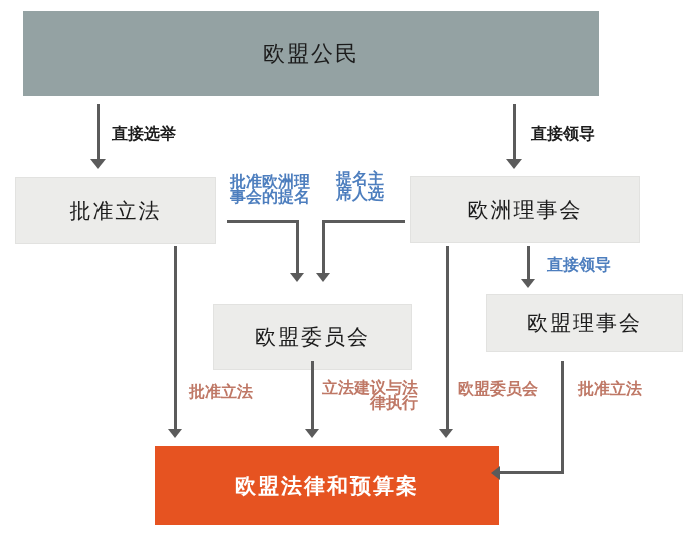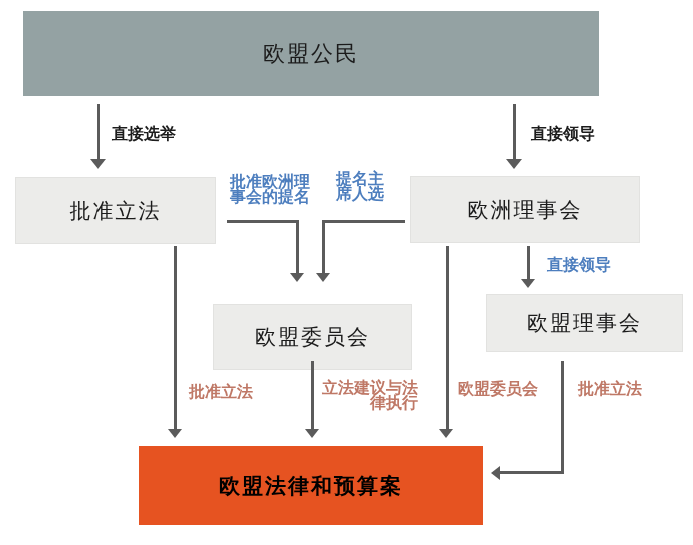--- a/index.html
+++ b/index.html
@@ -8,21 +8,21 @@
     font-family:"Liberation Sans","DejaVu Sans",sans-serif;
     overflow:hidden;
   }
   .node{
     position:absolute;display:flex;align-items:center;justify-content:center;
     box-sizing:border-box;text-align:right;
   }
   .node span{display:block;}
   .citizens{background:var(--citizens_bg);color:#1b1b1b;font-size:22px;letter-spacing:2px;}
   .institution{background:var(--institution_bg);border:1px solid rgba(0,0,0,0.04);color:#1b1b1b;font-size:21px;letter-spacing:2px;}
-  .output{background:var(--output_bg);color:#000000;font-size:21px;font-weight:bold;letter-spacing:2px;}
+  .output{background:var(--output_bg);color:#ffffff;font-size:21px;font-weight:bold;letter-spacing:2px;margin-left:16px;}
   .vline{position:absolute;width:3px;background:var(--arrow);}
   .hline{position:absolute;height:3px;background:var(--arrow);}
   .head-down{
     position:absolute;width:0;height:0;
     border-left:7px solid transparent;border-right:7px solid transparent;
     border-top:9px solid var(--arrow);
   }
   .head-down.big{
     border-left:8px solid transparent;border-right:8px solid transparent;
     border-top:10px solid var(--arrow);

